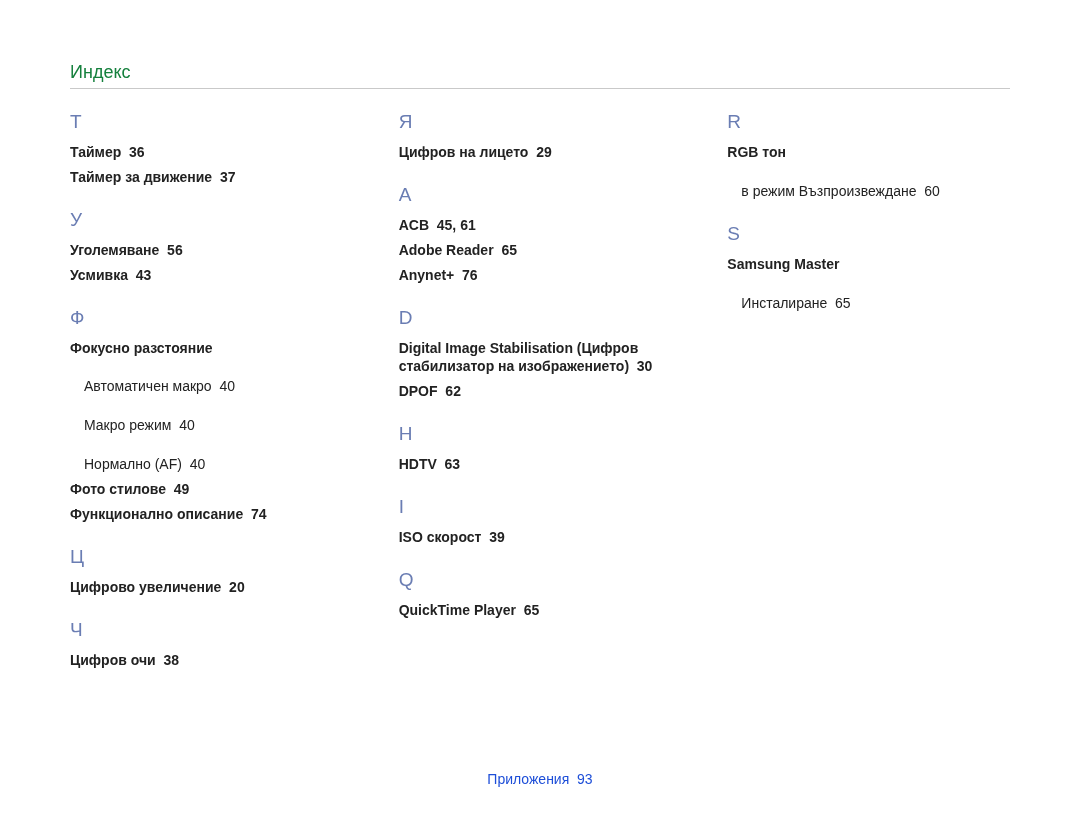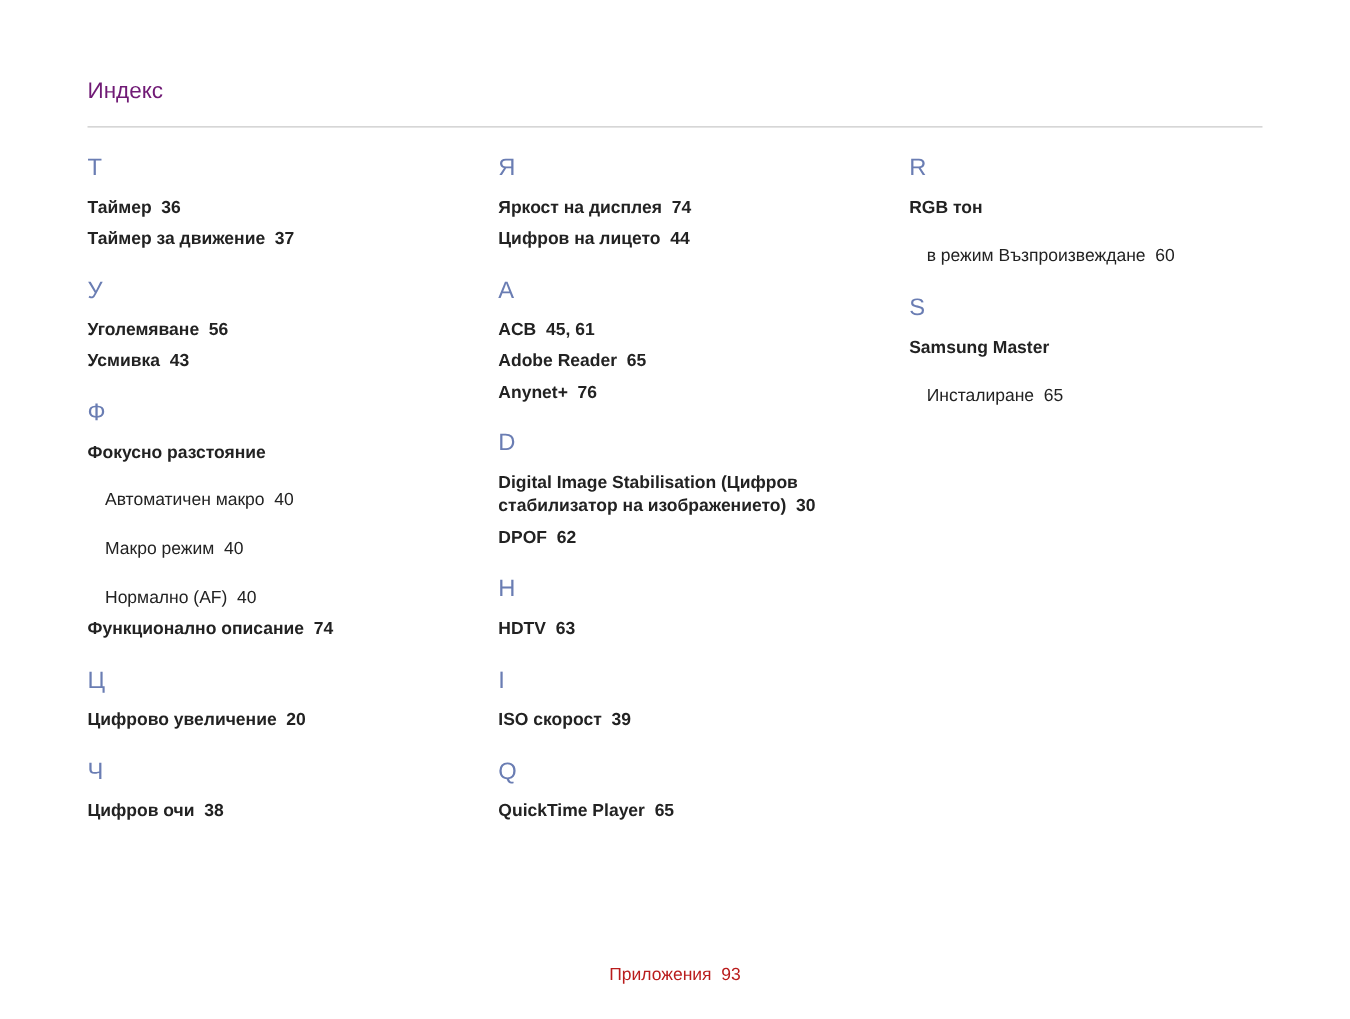--- a/index.html
+++ b/index.html
@@ -14,23 +14,23 @@
   }
   .page {
     position: relative;
     width: 1080px;
     height: 815px;
     padding: 62px 70px 0 70px;
     box-sizing: border-box;
   }
   .page-title {
     font-size: 18px;
-    color: #701a75;
+    color: #15803d;
     font-weight: 400;
-    padding-bottom: 18px;
+    padding-bottom: 5px;
     border-bottom: 1px solid #c9c9c9;
     margin-bottom: 14px;
   }
   .columns {
     display: flex;
     gap: 46px;
   }
   .col {
     width: 290px;
   }
@@ -60,21 +60,21 @@
     margin: 20px 0 4px 14px;
     line-height: 1.35;
   }
   .footer {
     position: absolute;
     bottom: 28px;
     left: 0;
     width: 100%;
     text-align: center;
     font-size: 14px;
-    color: #b91c1c;
+    color: #1d4ed8;
   }
 </style>
 </head>
 <body>
 
 <div class="page">
   <div class="page-title">Индекс</div>
   <div class="columns">
       <div class="col">
         <div class="sec">
@@ -86,36 +86,36 @@
           <div class="sec-letter">У</div>
           <div class="entry"><span>Уголемяване</span>&nbsp;&nbsp;<span class="page-num">56</span></div>
           <div class="entry"><span>Усмивка</span>&nbsp;&nbsp;<span class="page-num">43</span></div>
         </div>
         <div class="sec">
           <div class="sec-letter">Ф</div>
           <div class="entry"><span>Фокусно разстояние</span></div>
           <div class="sub"><span>Автоматичен макро</span>&nbsp;&nbsp;<span>40</span></div>
           <div class="sub"><span>Макро режим</span>&nbsp;&nbsp;<span>40</span></div>
           <div class="sub"><span>Нормално (AF)</span>&nbsp;&nbsp;<span>40</span></div>
+          <div class="entry"><span>Фото стилове</span>&nbsp;&nbsp;<span class="page-num">49</span></div>
           <div class="entry"><span>Функционално описание</span>&nbsp;&nbsp;<span class="page-num">74</span></div>
         </div>
         <div class="sec">
           <div class="sec-letter">Ц</div>
           <div class="entry"><span>Цифрово увеличение</span>&nbsp;&nbsp;<span class="page-num">20</span></div>
         </div>
         <div class="sec">
           <div class="sec-letter">Ч</div>
           <div class="entry"><span>Цифров очи</span>&nbsp;&nbsp;<span class="page-num">38</span></div>
         </div>
       </div>
       <div class="col">
         <div class="sec">
           <div class="sec-letter">Я</div>
-          <div class="entry"><span>Яркост на дисплея</span>&nbsp;&nbsp;<span class="page-num">74</span></div>
-          <div class="entry"><span>Цифров на лицето</span>&nbsp;&nbsp;<span class="page-num">44</span></div>
+          <div class="entry"><span>Цифров на лицето</span>&nbsp;&nbsp;<span class="page-num">29</span></div>
         </div>
         <div class="sec">
           <div class="sec-letter">A</div>
           <div class="entry"><span>ACB</span>&nbsp;&nbsp;<span class="page-num">45, 61</span></div>
           <div class="entry"><span>Adobe Reader</span>&nbsp;&nbsp;<span class="page-num">65</span></div>
           <div class="entry"><span>Anynet+</span>&nbsp;&nbsp;<span class="page-num">76</span></div>
         </div>
         <div class="sec">
           <div class="sec-letter">D</div>
           <div class="entry"><span>Digital Image Stabilisation (Цифров стабилизатор на изображението)</span>&nbsp;&nbsp;<span class="page-num">30</span></div>

